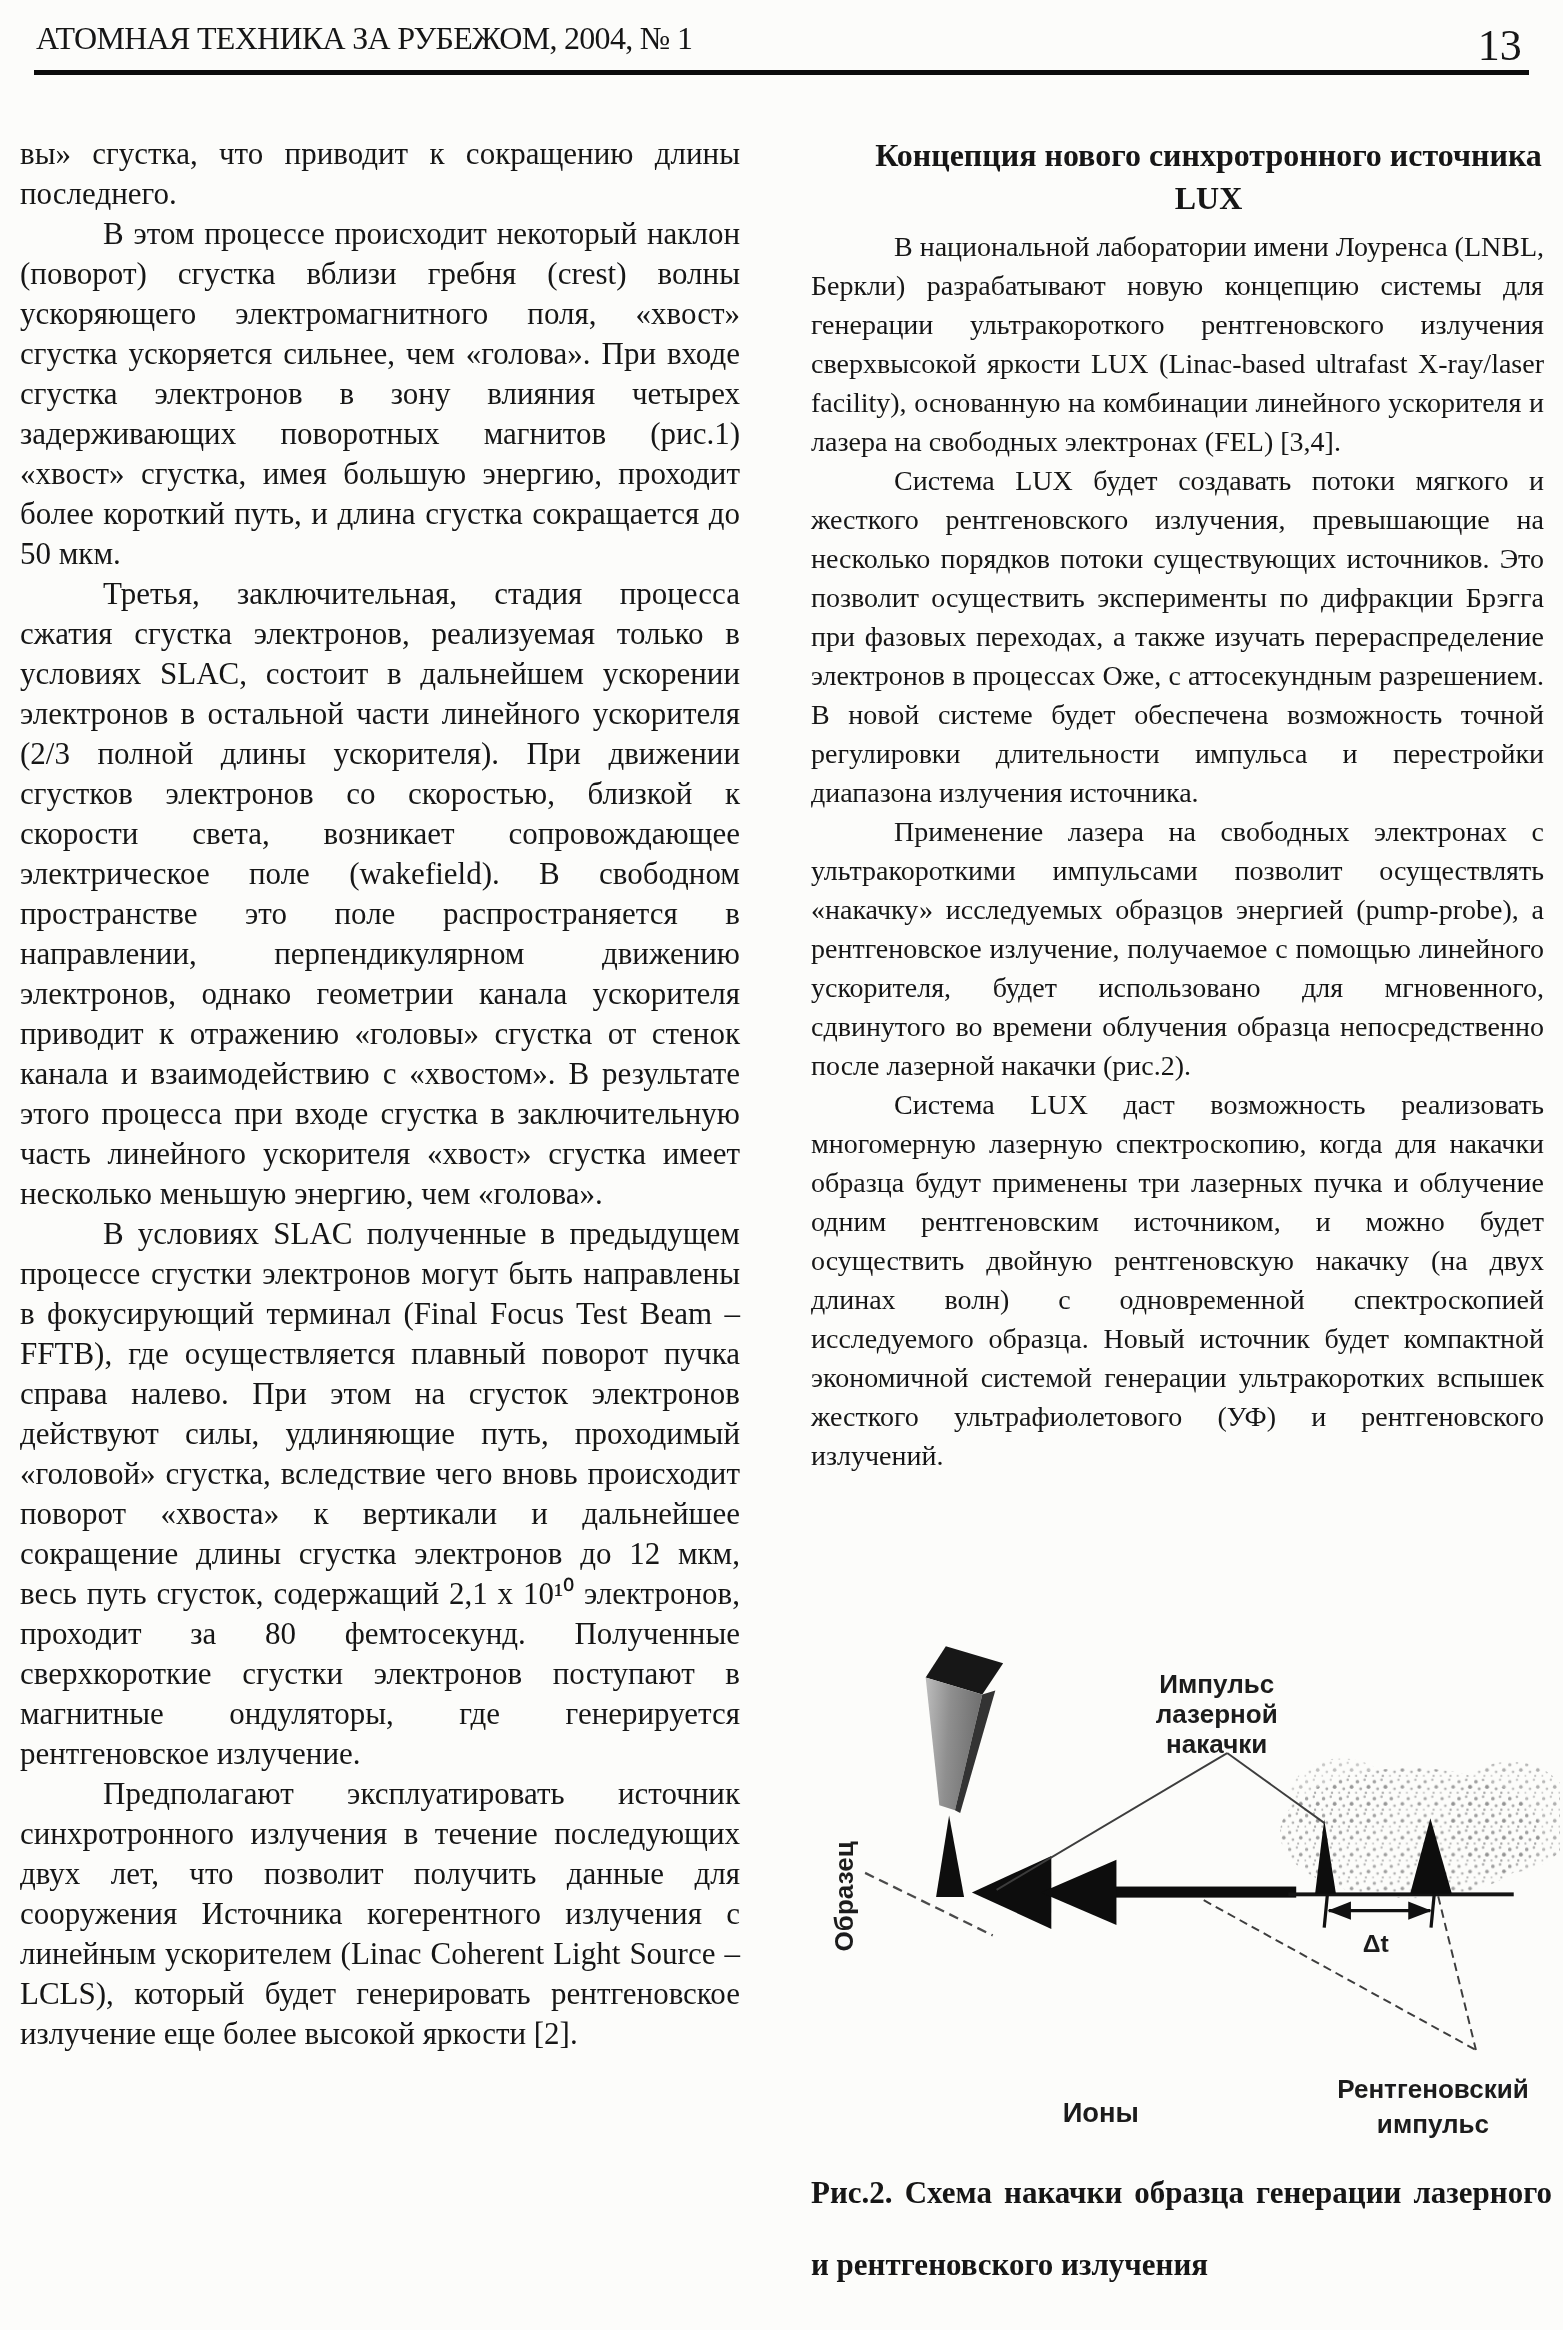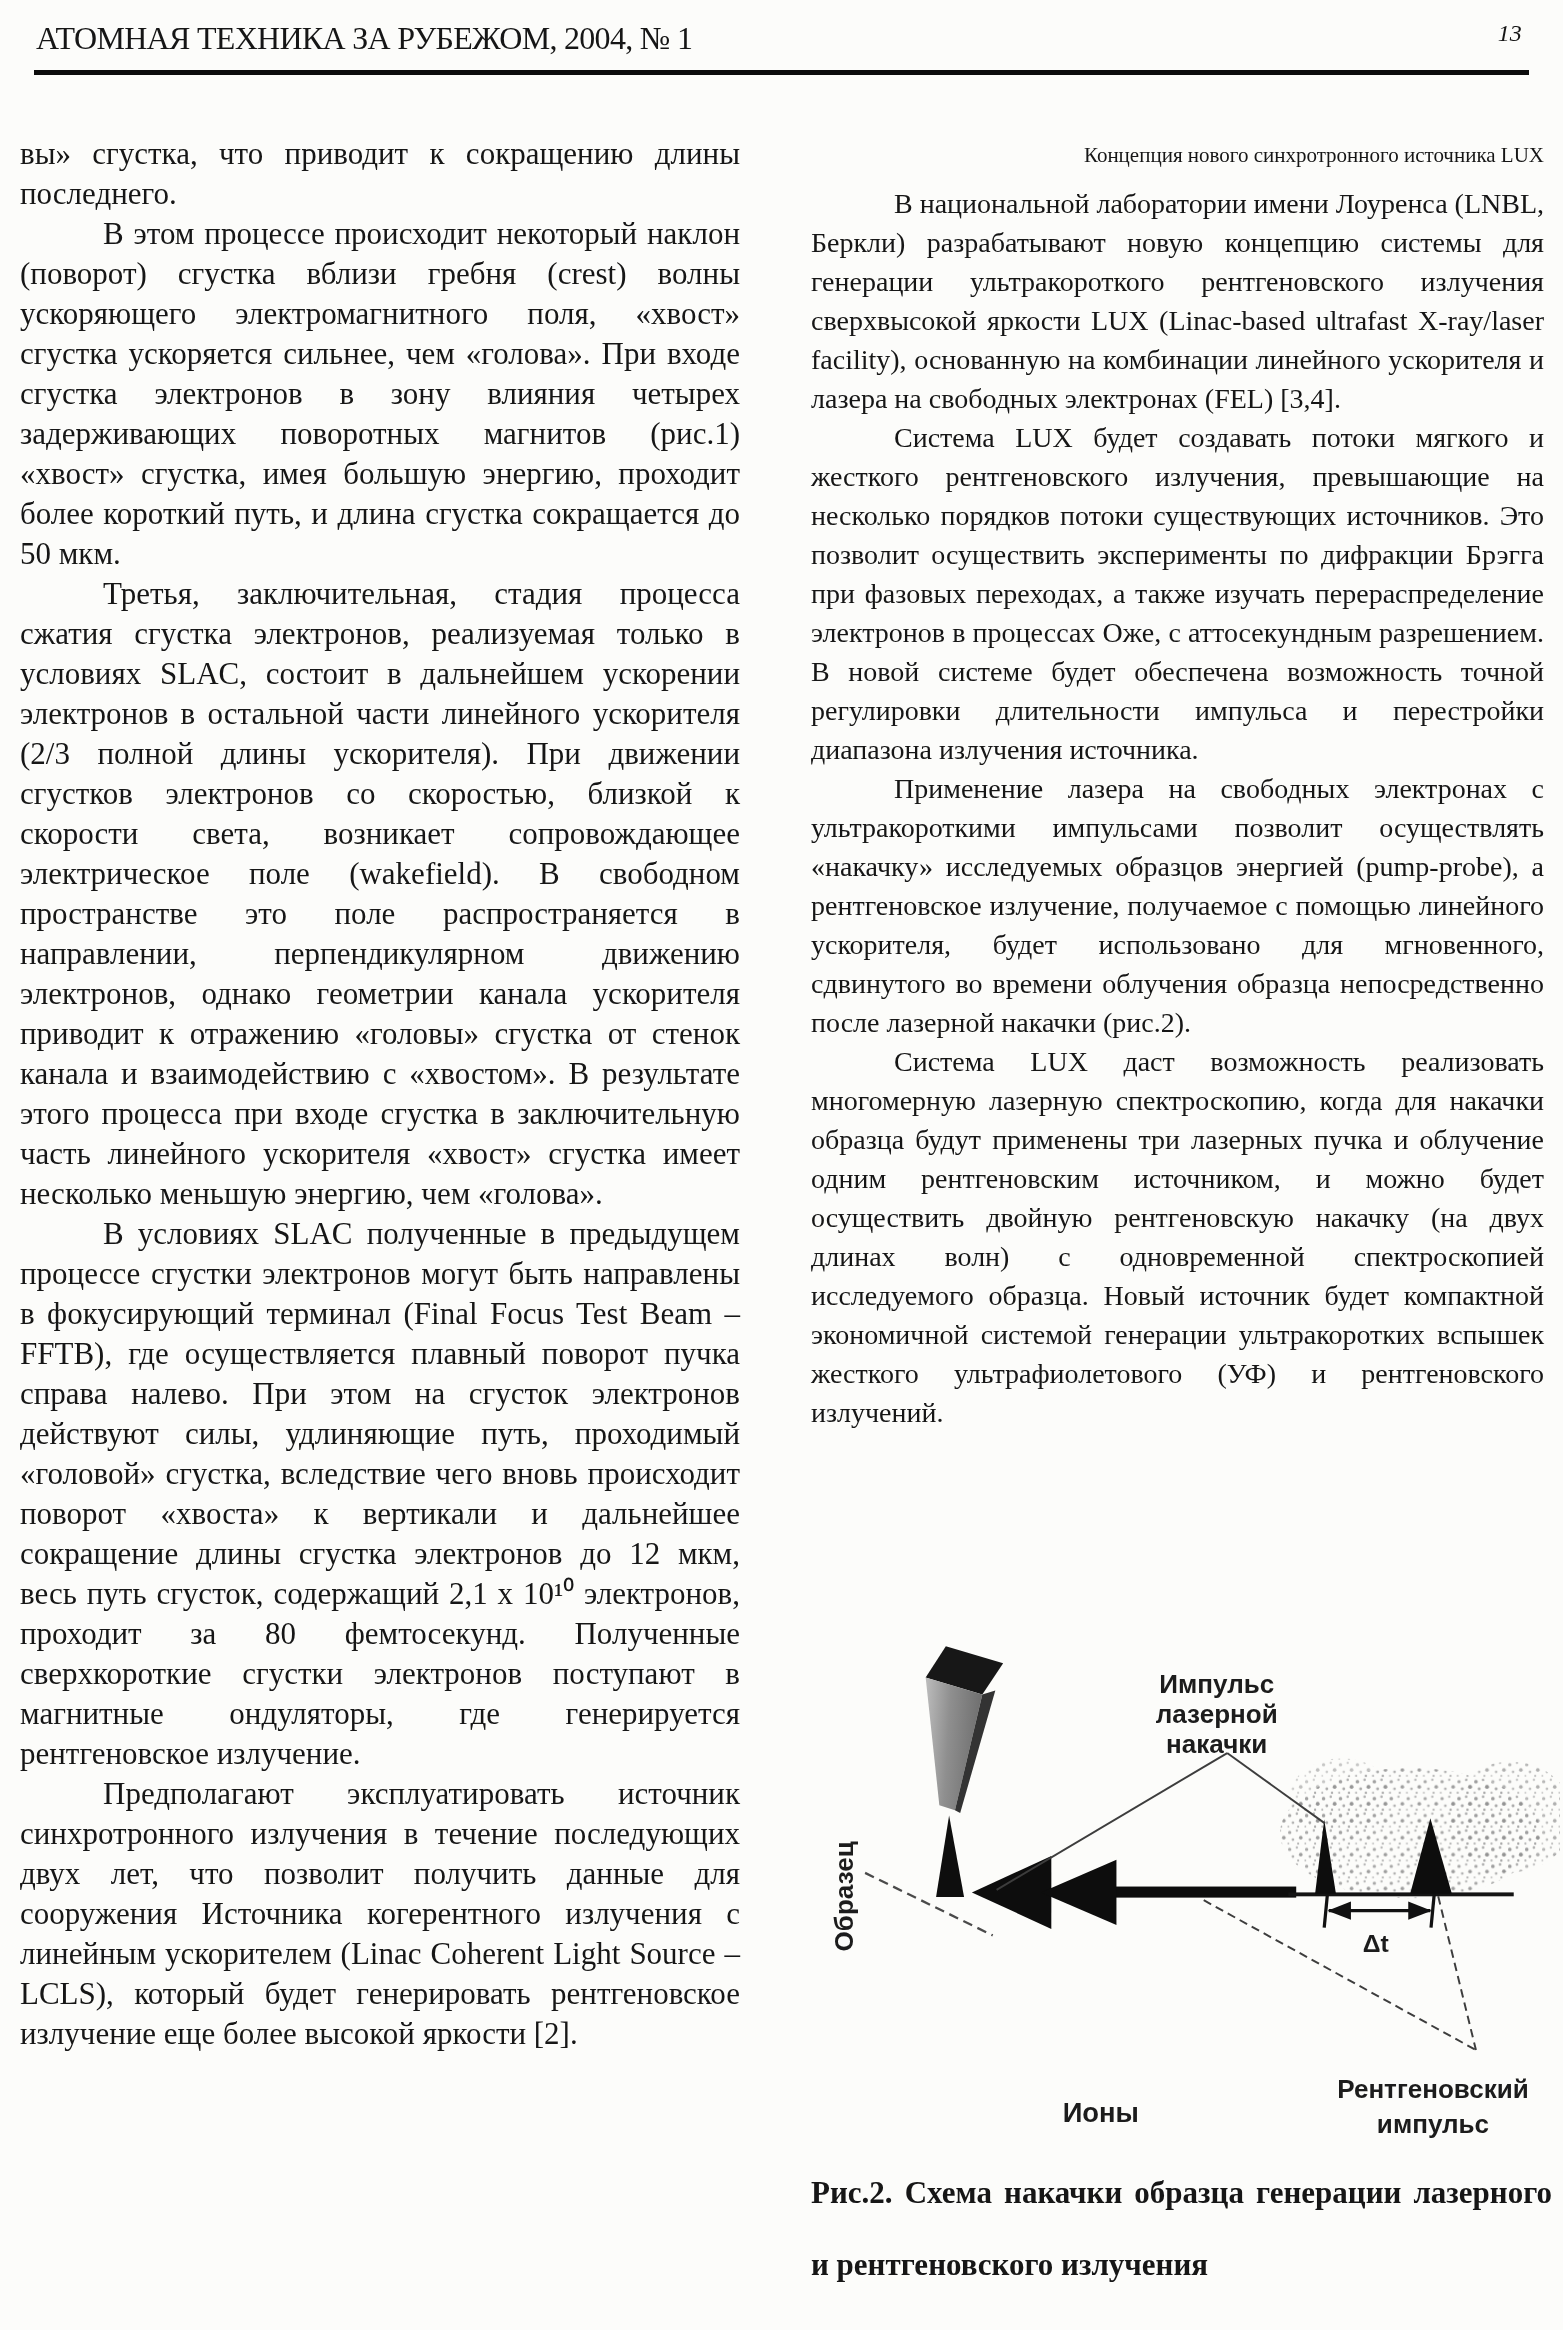--- a/index.html
+++ b/index.html
@@ -7,35 +7,35 @@
     width:1563px;height:2330px;position:relative;
     background:#fcfcfa;color:#161616;
     font-family:"Liberation Serif",serif;
     overflow:hidden;
   }
   
   .journal-header{position:absolute;left:36px;top:19.5px;width:1491px;height:46px;}
   .journal-title{
     font-size:32px;letter-spacing:-0.7px;white-space:nowrap;margin-top:13px;
   }
-  .page-number{position:absolute;right:5.2px;top:0;font-size:24px;font-style:italic;}
+  .page-number{position:absolute;right:5.2px;top:0;font-size:44px;}
   .header-rule{position:absolute;left:34px;top:70px;width:1495px;height:4.6px;background:#0c0c0c;}
   
   .col{position:absolute;top:134px;}
   .col-left{left:20px;width:720px;}
   .col-right{left:811px;width:733px;}
   .col p{
     margin:0;text-align:justify;text-indent:83px;
     font-size:31px;line-height:40px;hyphens:auto;
   }
   .col-right p{font-size:28px;line-height:39px;}
   .col p.noindent{text-indent:0;}
   .col-right h2{
     margin:0 0 6.5px 0;padding-left:62px;
-    font-size:21px;line-height:43px;font-weight:normal;text-align:right;
+    font-size:32px;line-height:43px;font-weight:bold;text-align:center;
   }
   
   .figure-svg{position:absolute;left:811px;top:1628px;width:749px;height:521px;}
   .fig-caption{
     position:absolute;left:811px;top:2157px;width:741px;
     font-size:31px;font-weight:bold;line-height:72px;text-align:justify;
   }
   svg text{
     font-family:"Liberation Sans",sans-serif;
     font-weight:bold;fill:#1c1c1c;

